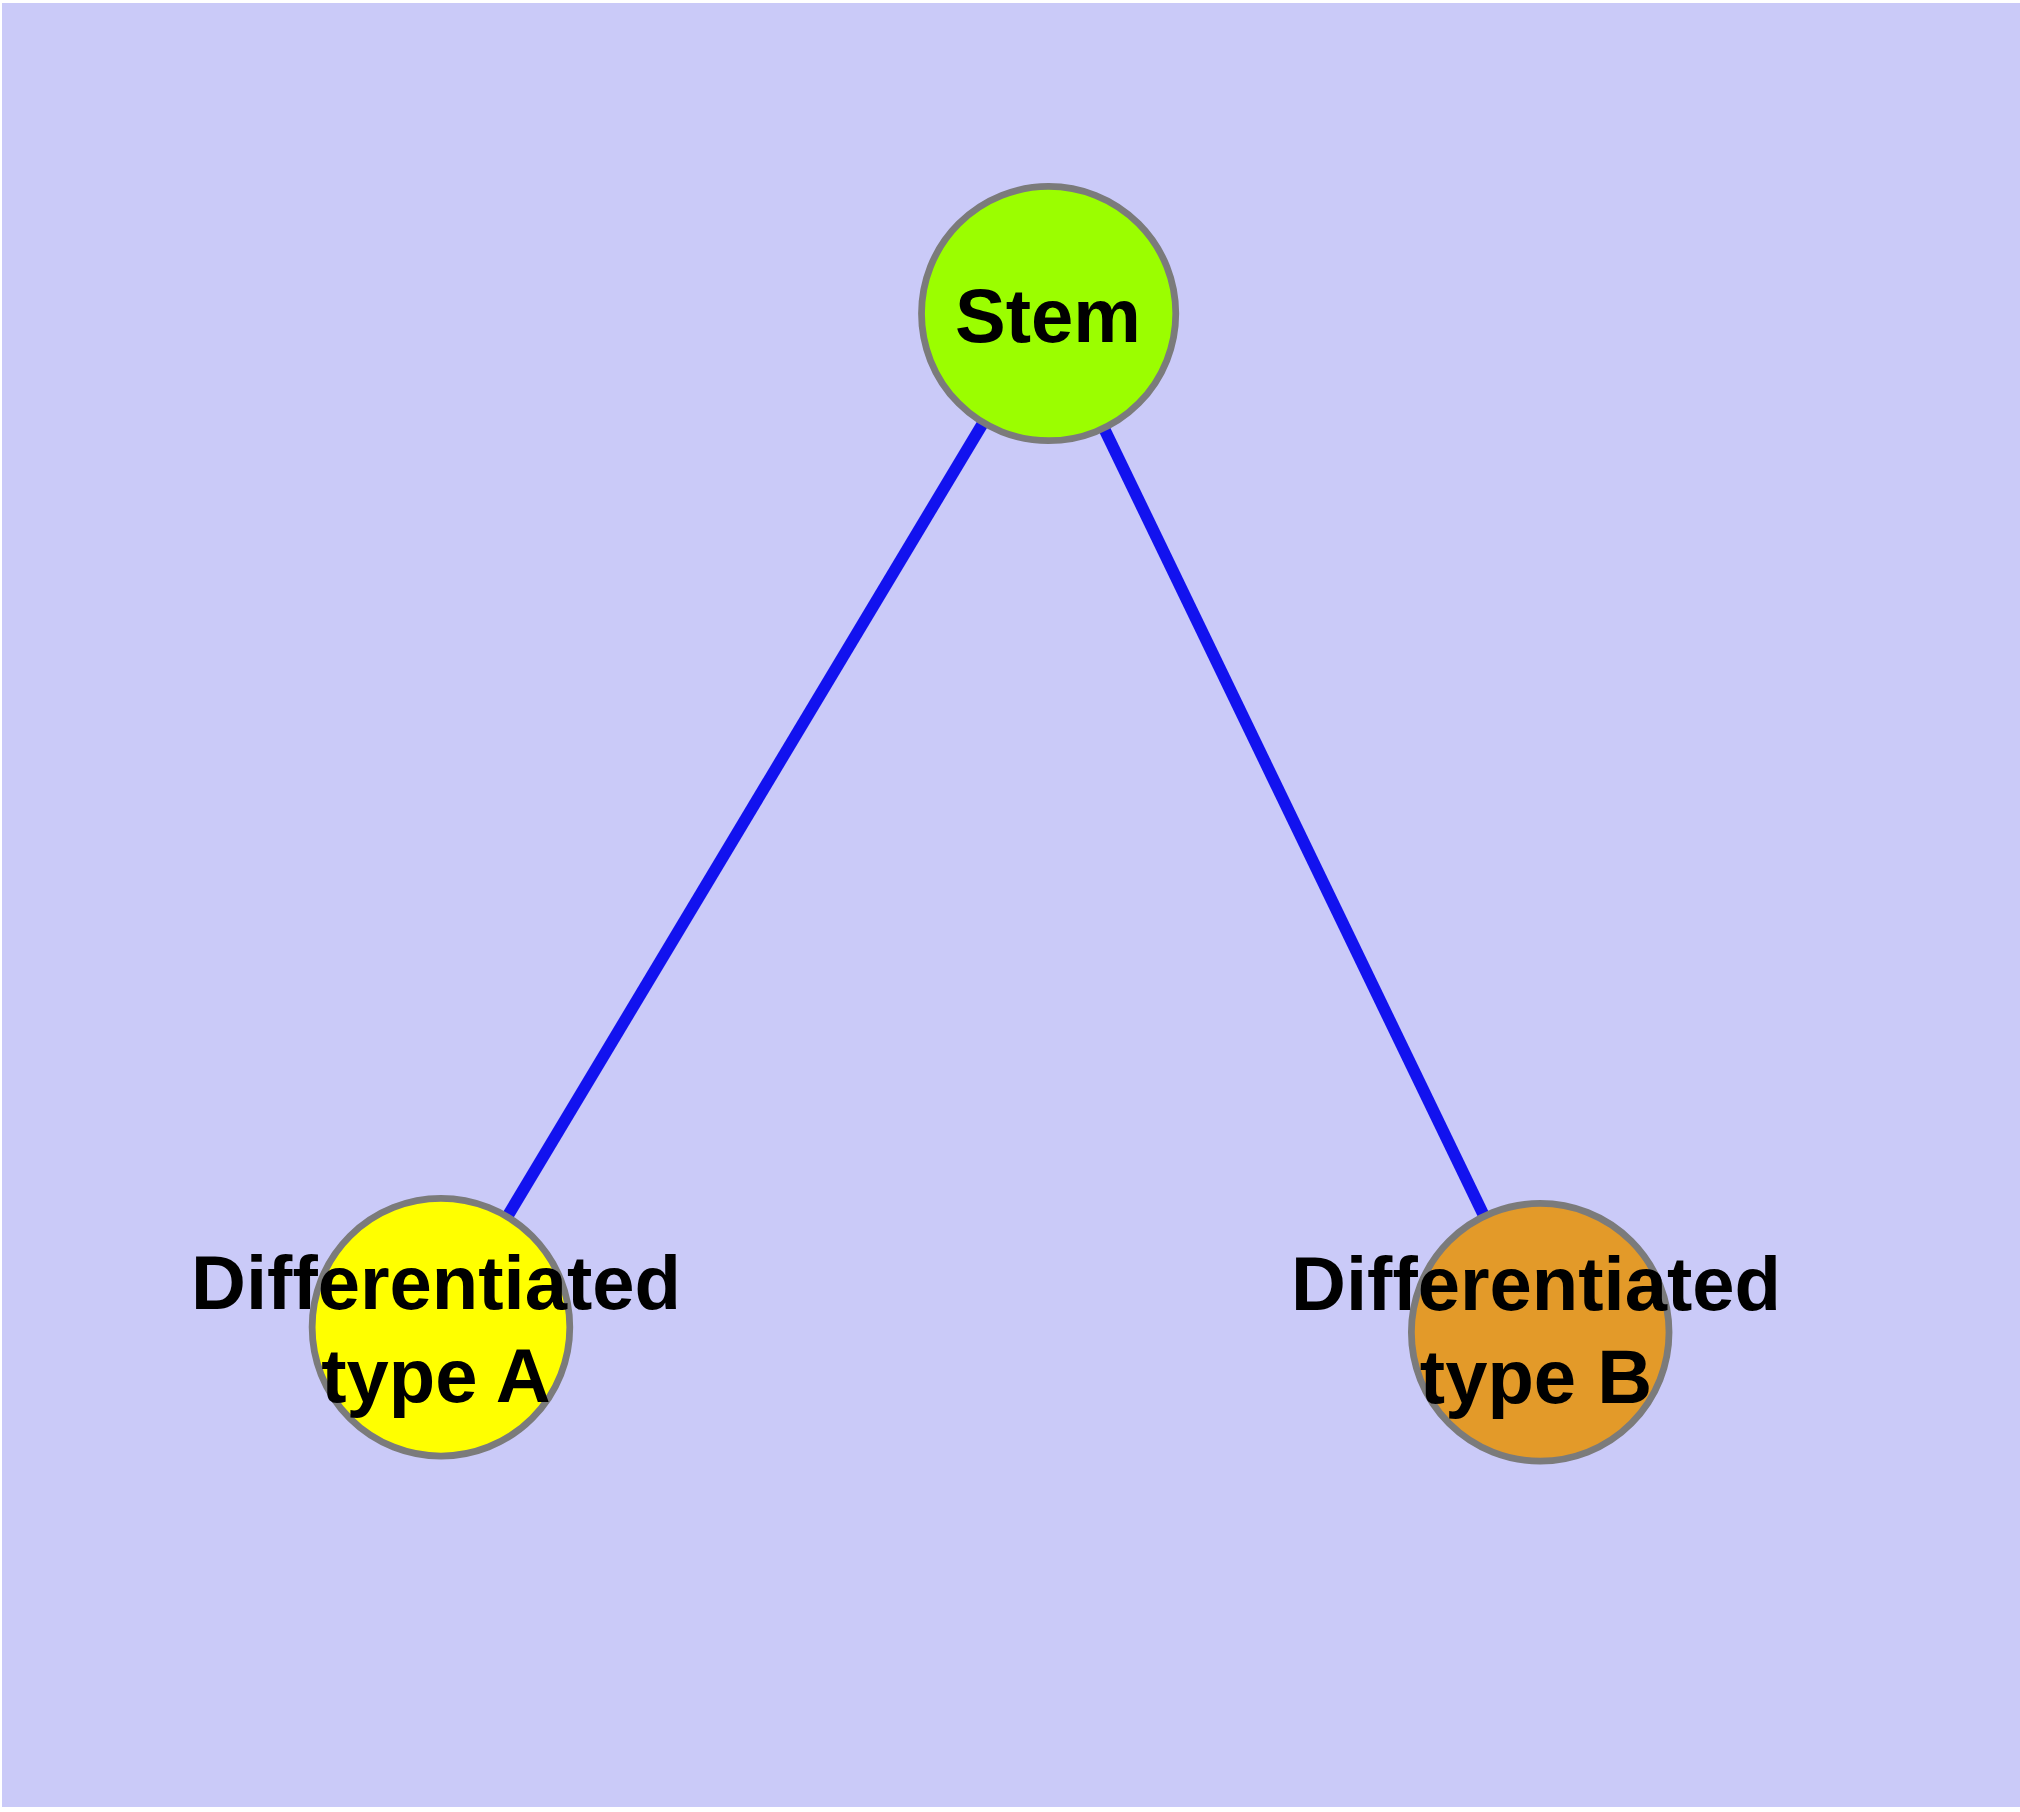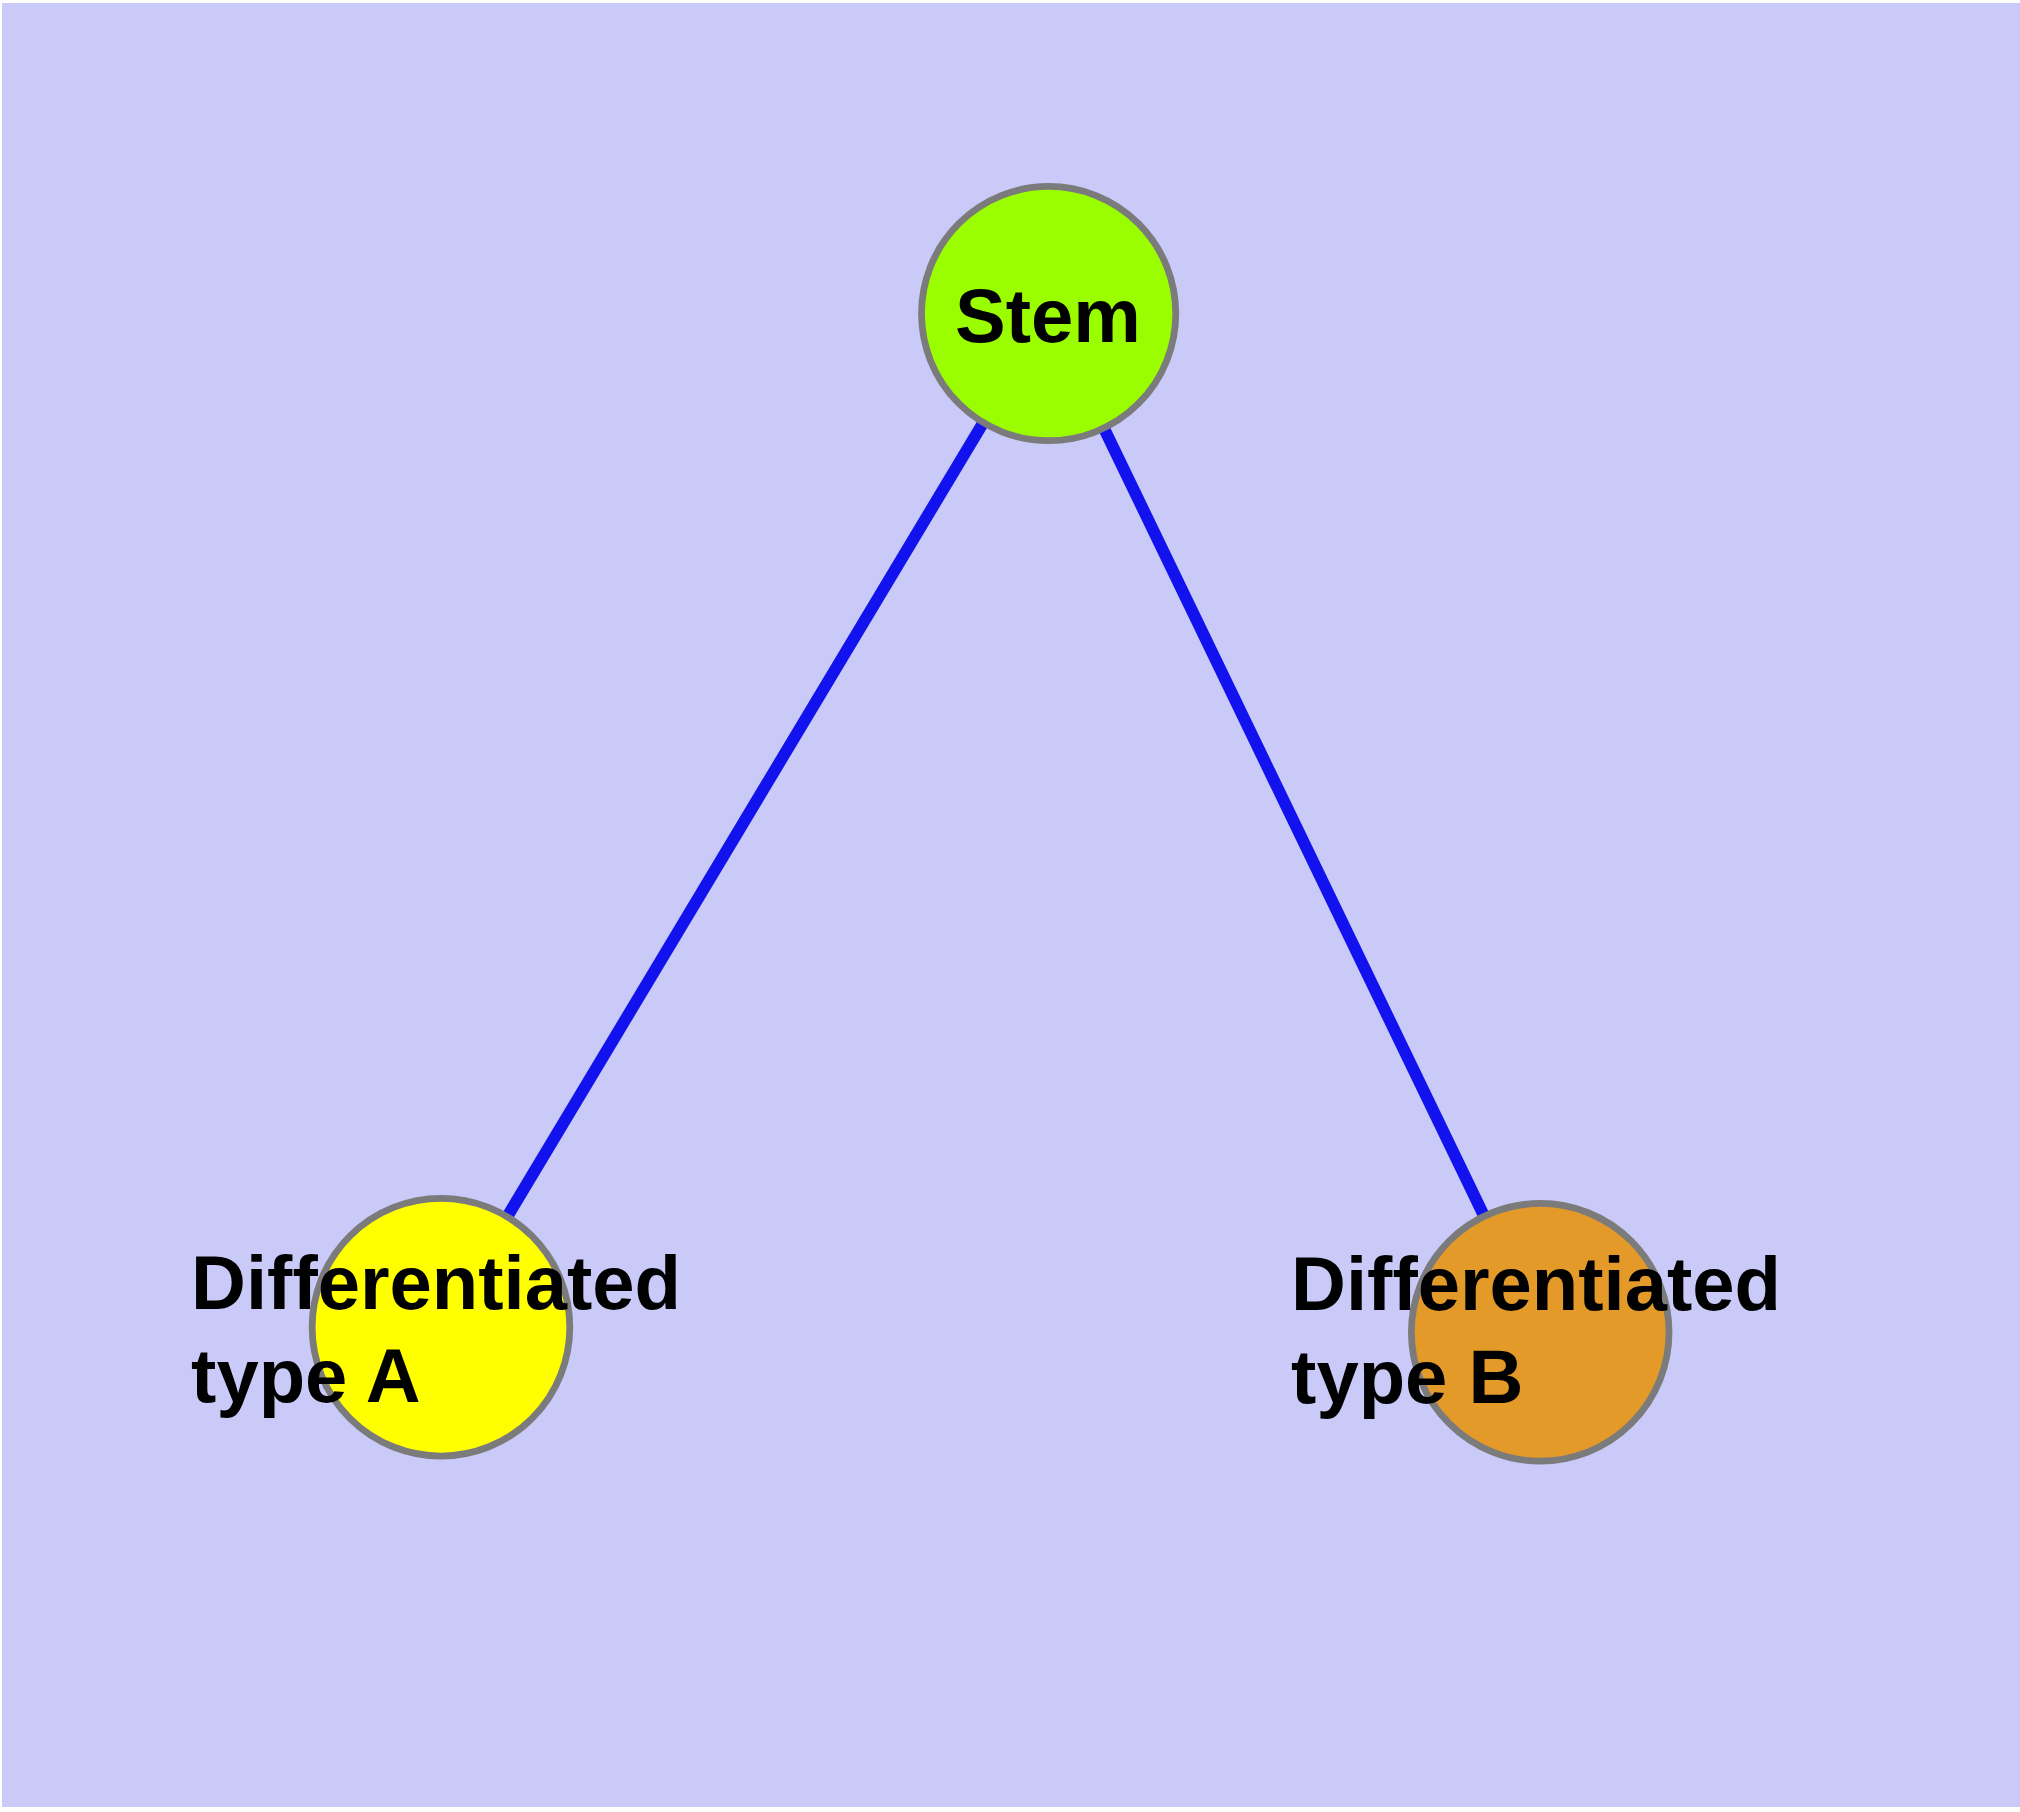--- a/index.html
+++ b/index.html
@@ -30,20 +30,21 @@
     height: 1812px;
     display: block;
   }
   .node-label {
     position: absolute;
     transform: translate(-50%, -50%);
     font-size: 76px;
     line-height: 93px;
     font-weight: bold;
     color: #000000;
+    text-align: center;
     white-space: pre-line;
     letter-spacing: 0px;
     pointer-events: none;
   }
   .lbl-stem   { left: 1048px; top: 315px;  }
   .lbl-type-a { left: 436px;  top: 1329px; }
   .lbl-type-b { left: 1536px; top: 1330px; }
 </style>
 </head>
 <body>

